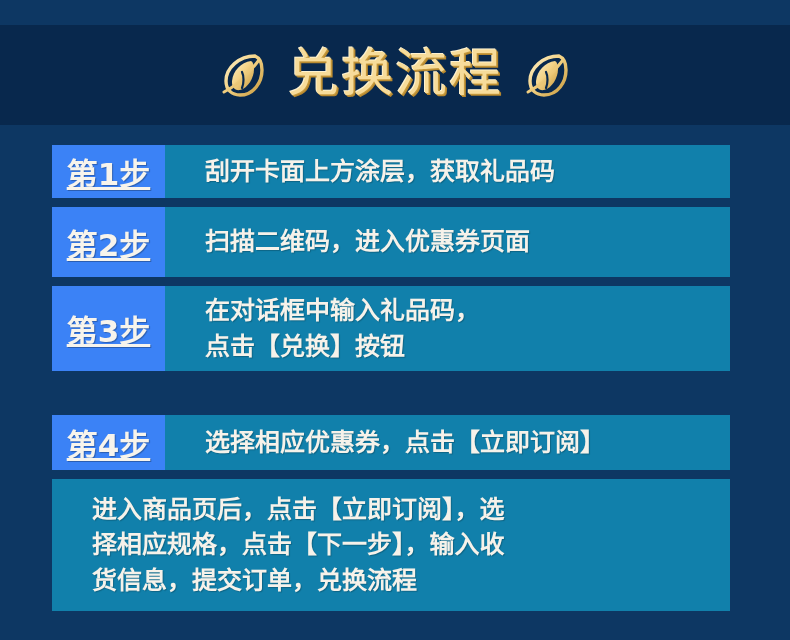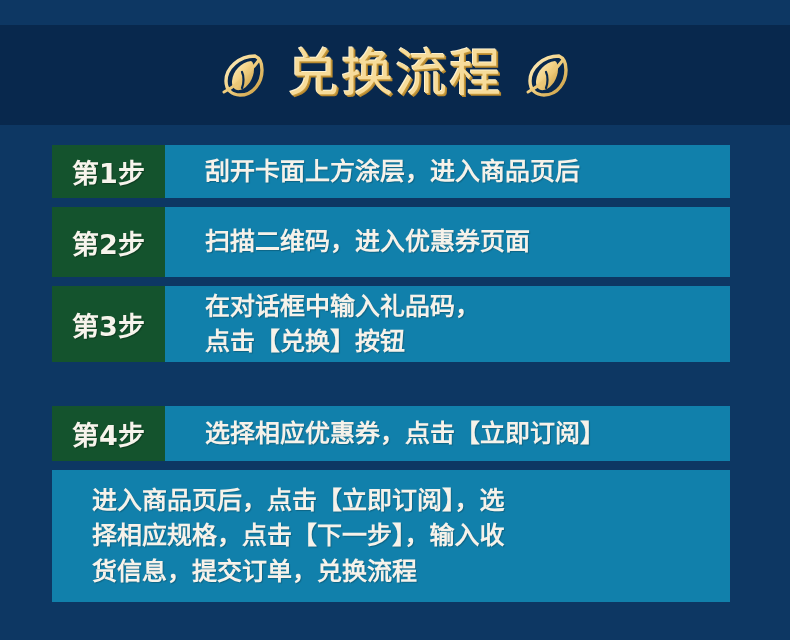--- a/index.html
+++ b/index.html
@@ -85,29 +85,30 @@
     align-items: stretch;
     margin-bottom: 9px;
     width: 678px;
   }
 
   .step-row:last-child { margin-bottom: 0; }
 
   .step-label {
     flex: 0 0 113px;
     width: 113px;
-    background: #14532d;
+    background: #3b82f6;
     display: flex;
     align-items: center;
     justify-content: center;
     color: #f7f4ec;
-    font-size: 27px;
+    font-size: 31px;
     font-weight: 700;
     letter-spacing: 0px;
     text-shadow: 1px 1px 1px rgba(0,0,0,.28);
+    text-decoration: underline;
   }
 
   .step-text {
     flex: 1 1 auto;
     background: #1180ab;
     display: flex;
     flex-direction: column;
     justify-content: center;
     padding: 9px 14px 9px 40px;
     color: #f6f2ea;
@@ -115,21 +116,21 @@
     font-weight: 700;
     line-height: 1.42;
     text-shadow: 1px 1px 1px rgba(0,0,0,.22);
   }
 
   .step-text .line { display: block; white-space: nowrap; }
 
   
   .row-1 { height: 53px; }
   .row-2 { height: 70px; }
-  .row-3 { height: 76px; }
+  .row-3 { height: 85px; }
   .row-4 { height: 55px; margin-top: 44px; }
   .row-5 { height: 132px; }
 </style>
 </head>
 <body>
 
 <div id="page">
 
   <div class="header-band"></div>
 
@@ -165,21 +166,21 @@
       <path d="M21 20 C23 24 23 31 21 36" fill="none" stroke="#08284d" stroke-width="2.2" stroke-linecap="round"></path>
     </svg>
 
   </div>
 
   <div class="steps">
 
     <div class="step-row row-1">
       <div class="step-label">第1步</div>
       <div class="step-text">
-        <span class="line">刮开卡面上方涂层，进入商品页后</span>
+        <span class="line">刮开卡面上方涂层，获取礼品码</span>
       </div>
     </div>
 
     <div class="step-row row-2">
       <div class="step-label">第2步</div>
       <div class="step-text">
         <span class="line">扫描二维码，进入优惠券页面</span>
       </div>
     </div>
 

